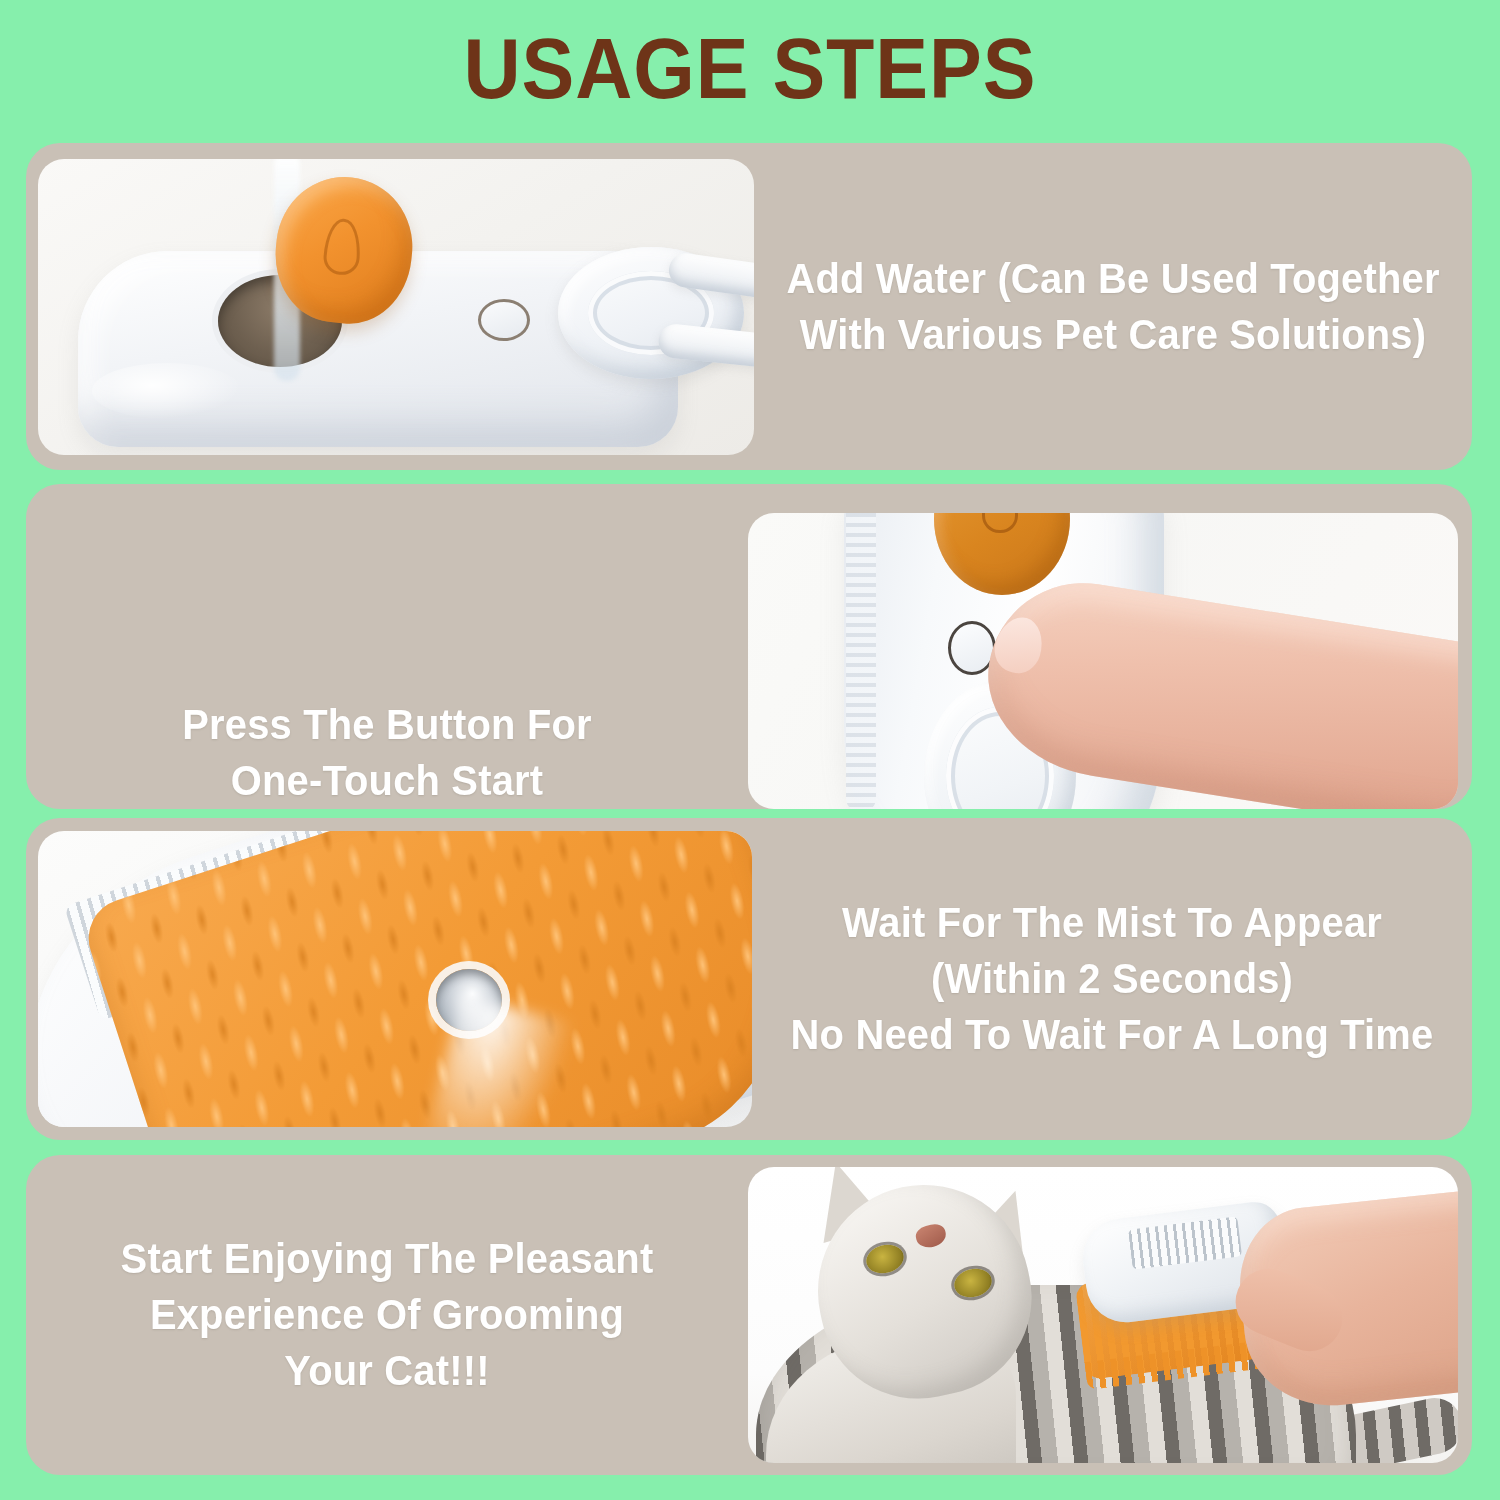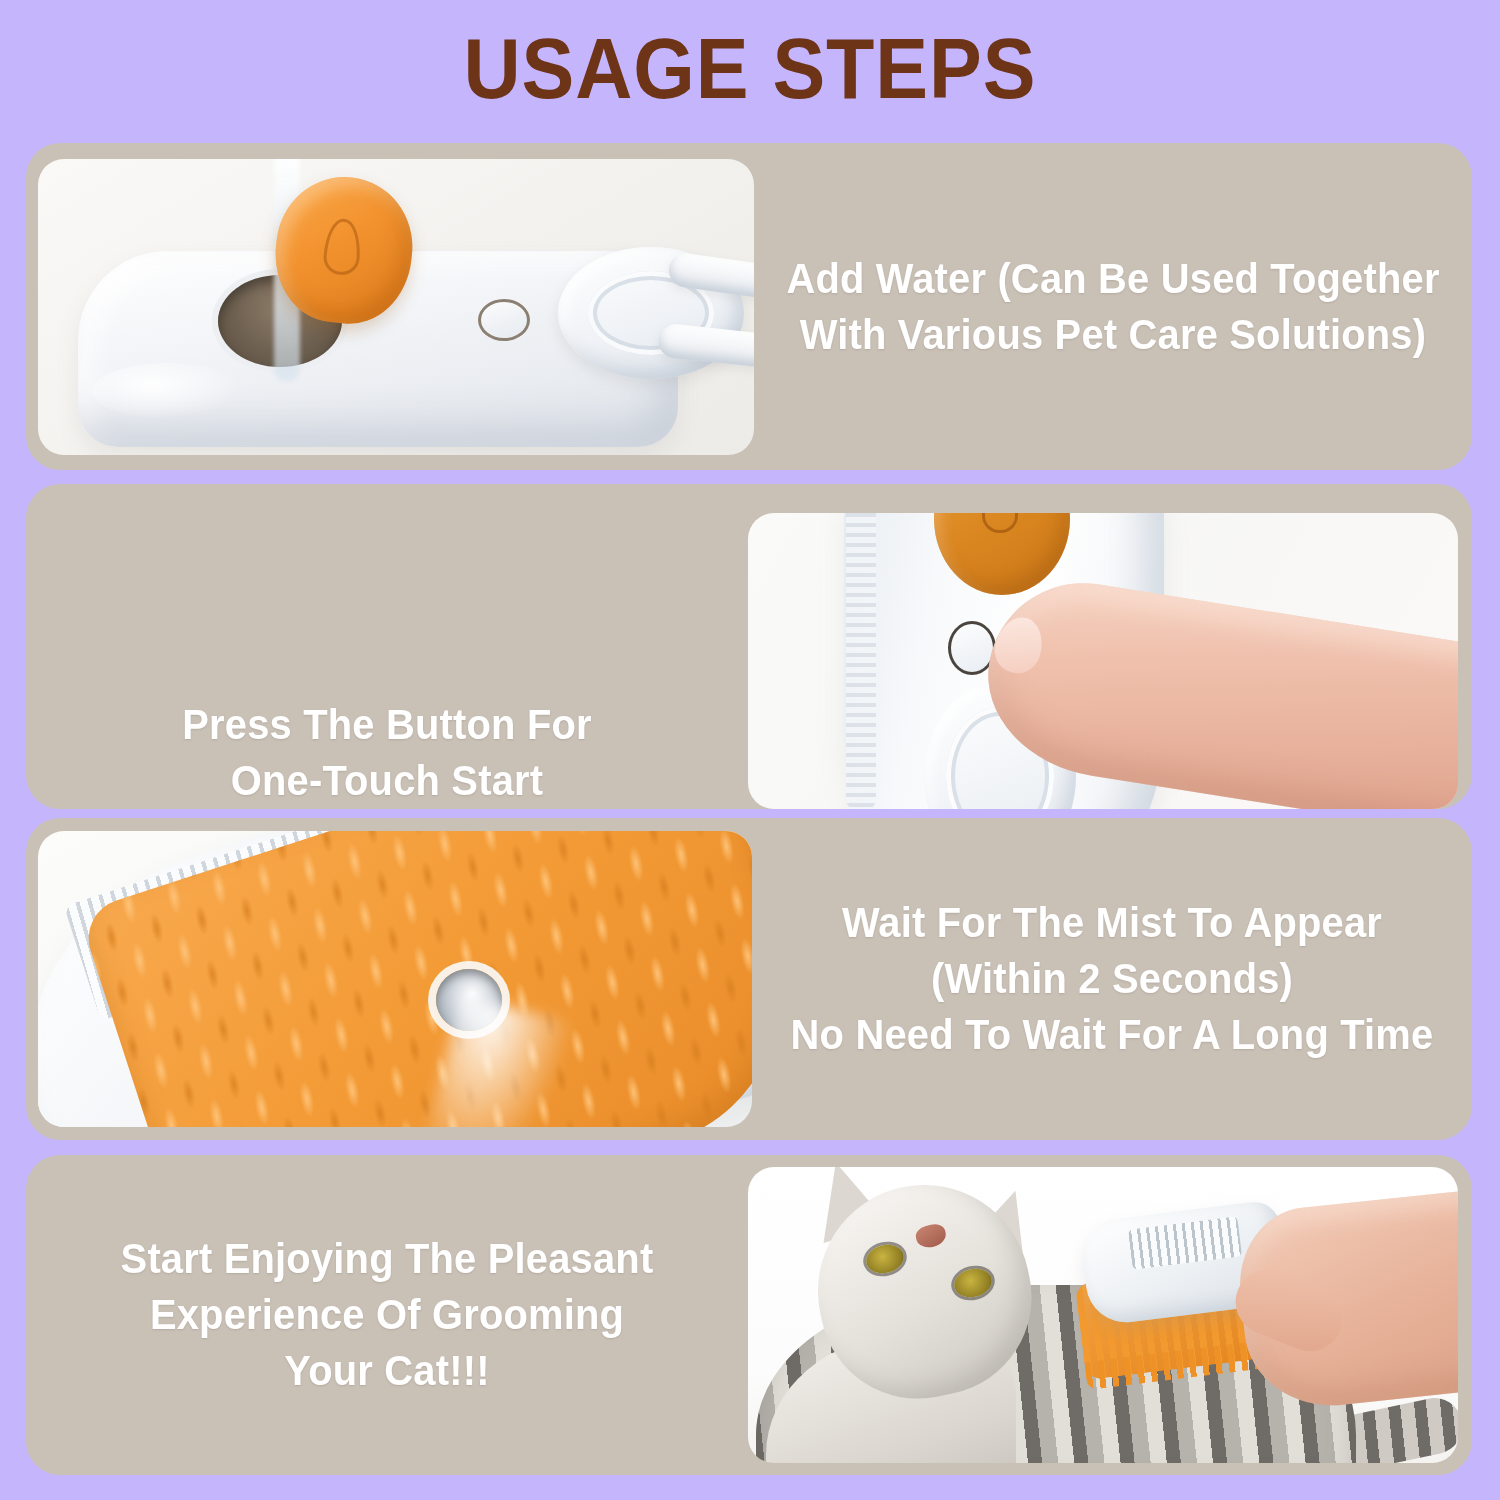--- a/index.html
+++ b/index.html
@@ -9,21 +9,21 @@
     height: 1500px;
     background: #F6F4F1;
     font-family: "Liberation Sans", sans-serif;
     overflow: hidden;
   }
 
   #page {
     position: relative;
     width: 1500px;
     height: 1500px;
-    background: #c4b5fd;
+    background: #86efac;
   }
 
   
   .page-title {
     position: absolute;
     top: 18px;
     left: 0;
     width: 1500px;
     text-align: center;
     font-size: 86px;

